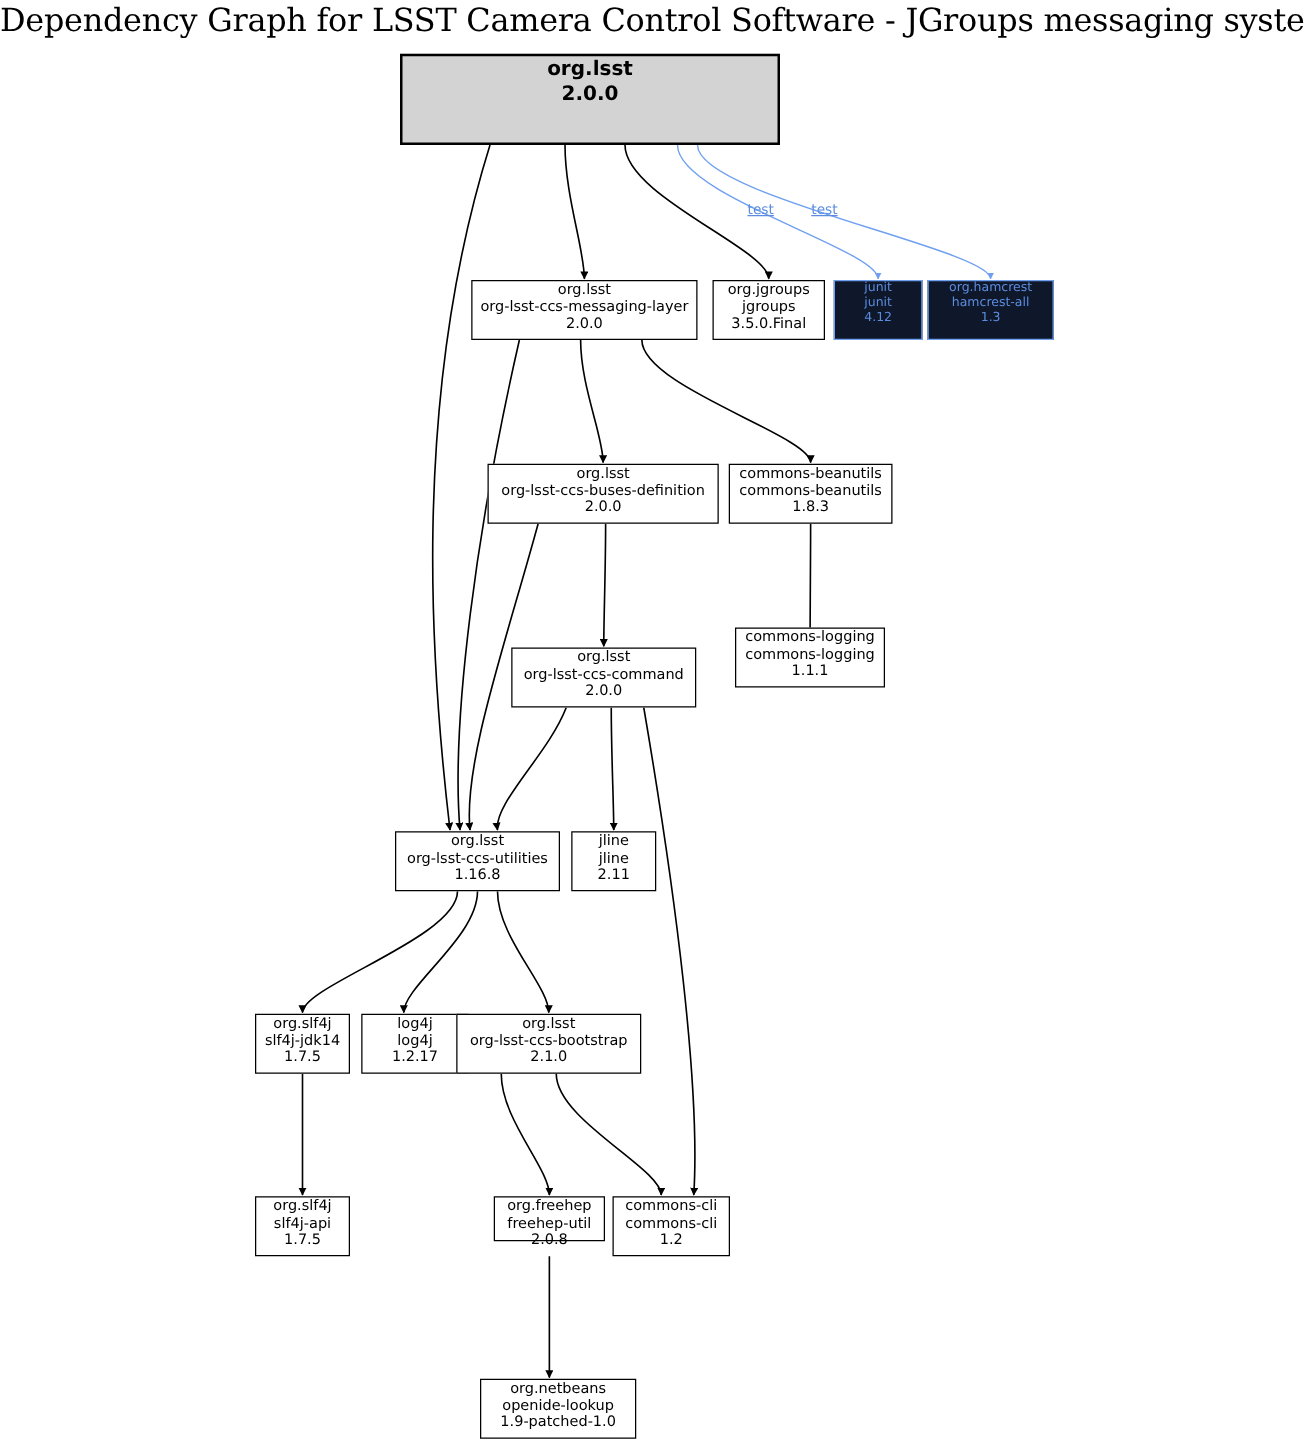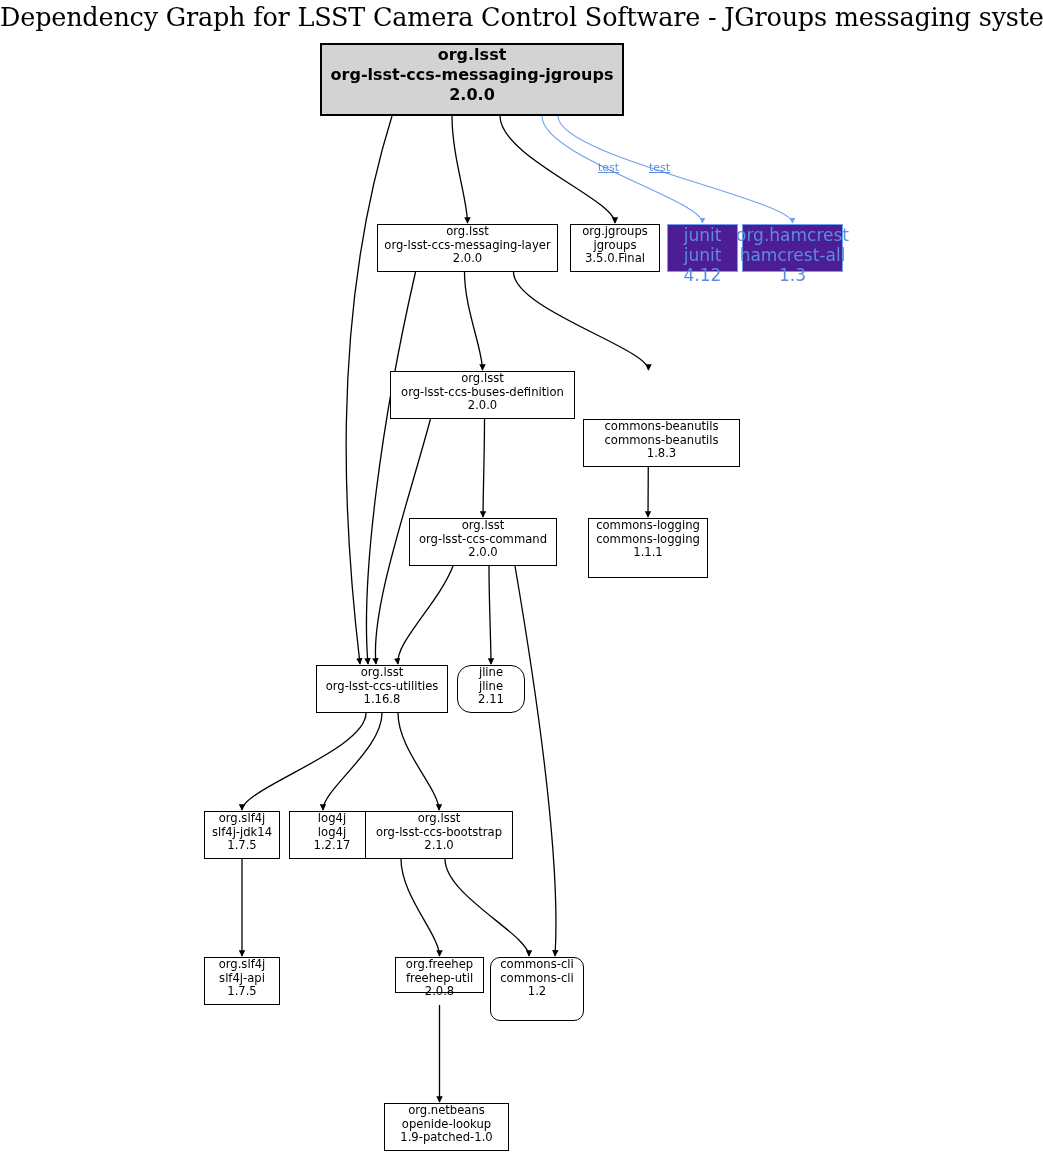--- a/index.html
+++ b/index.html
@@ -59,24 +59,24 @@
     border: 2.4px solid #000000;
     font-size: 16px;
     font-weight: bold;
     line-height: 1.25;
   }
   .node.normal {
     font-size: 11.6px;
     color: #000000;
   }
   .node.test {
-    font-size: 17px;
+    font-size: 10px;
     border: 1.5px solid #6fa0ef;
     color: #5b8cdf;
-    background: #4c1d95;
+    background: #0f172a;
   }
   .edge-label {
     position: absolute;
     font-size: 11px;
     color: #5b8cdf;
     font-family: "DejaVu Sans", sans-serif;
     white-space: nowrap;
     text-decoration: underline;
   }
 </style>
@@ -117,21 +117,20 @@
         <path d="M 242 859 C 242 895.86, 242 934.66, 242 956" fill="none" stroke="#000000" stroke-width="1.3" marker-end="url(#arrow-black)"></path>
         <path d="M 401 859 C 401 895.86, 439.5 934.66, 439.5 956" fill="none" stroke="#000000" stroke-width="1.3" marker-end="url(#arrow-black)"></path>
         <path d="M 445 859 C 445 895.86, 529 934.66, 529 956" fill="none" stroke="#000000" stroke-width="1.3" marker-end="url(#arrow-black)"></path>
         <path d="M 439.5 1005 C 439.5 1041.86, 439.5 1080.66, 439.5 1102" fill="none" stroke="#000000" stroke-width="1.3" marker-end="url(#arrow-black)"></path>
       </g>
   </svg>
 
   <div id="nodes-layer">
       <div class="node root" style="left: 320px; top: 43px; width: 304px; height: 73px;">
         <span class="ln">org.lsst</span>
-        <span class="ln">org-lsst-ccs-messaging-jgroups</span>
         <span class="ln">2.0.0</span>
       </div>
       <div class="node normal" style="left: 377px; top: 224px; width: 181px; height: 48px;">
         <span class="ln">org.lsst</span>
         <span class="ln">org-lsst-ccs-messaging-layer</span>
         <span class="ln">2.0.0</span>
       </div>
       <div class="node normal" style="left: 570px; top: 224px; width: 90px; height: 48px;">
         <span class="ln">org.jgroups</span>
         <span class="ln">jgroups</span>
@@ -145,41 +144,41 @@
       <div class="node test" style="left: 742px; top: 224px; width: 101px; height: 48px;">
         <span class="ln">org.hamcrest</span>
         <span class="ln">hamcrest-all</span>
         <span class="ln">1.3</span>
       </div>
       <div class="node normal" style="left: 390px; top: 371px; width: 185px; height: 48px;">
         <span class="ln">org.lsst</span>
         <span class="ln">org-lsst-ccs-buses-definition</span>
         <span class="ln">2.0.0</span>
       </div>
-      <div class="node normal" style="left: 583px; top: 371px; width: 157px; height: 48px; margin-top: 48px;">
+      <div class="node normal" style="left: 583px; top: 371px; width: 131px; height: 48px;">
         <span class="ln">commons-beanutils</span>
         <span class="ln">commons-beanutils</span>
         <span class="ln">1.8.3</span>
       </div>
       <div class="node normal" style="left: 409px; top: 518px; width: 148px; height: 48px;">
         <span class="ln">org.lsst</span>
         <span class="ln">org-lsst-ccs-command</span>
         <span class="ln">2.0.0</span>
       </div>
-      <div class="node normal" style="left: 588px; top: 518px; width: 120px; height: 60px;">
+      <div class="node normal" style="left: 588px; top: 502px; width: 120px; height: 48px;">
         <span class="ln">commons-logging</span>
         <span class="ln">commons-logging</span>
         <span class="ln">1.1.1</span>
       </div>
       <div class="node normal" style="left: 316px; top: 665px; width: 132px; height: 48px;">
         <span class="ln">org.lsst</span>
         <span class="ln">org-lsst-ccs-utilities</span>
         <span class="ln">1.16.8</span>
       </div>
-      <div class="node normal" style="left: 457px; top: 665px; width: 68px; height: 48px; border-radius: 14px;">
+      <div class="node normal" style="left: 457px; top: 665px; width: 68px; height: 48px;">
         <span class="ln">jline</span>
         <span class="ln">jline</span>
         <span class="ln">2.11</span>
       </div>
       <div class="node normal" style="left: 204px; top: 811px; width: 76px; height: 48px;">
         <span class="ln">org.slf4j</span>
         <span class="ln">slf4j-jdk14</span>
         <span class="ln">1.7.5</span>
       </div>
       <div class="node normal" style="left: 289px; top: 811px; width: 86px; height: 48px;">
@@ -195,21 +194,21 @@
       <div class="node normal" style="left: 204px; top: 957px; width: 76px; height: 48px;">
         <span class="ln">org.slf4j</span>
         <span class="ln">slf4j-api</span>
         <span class="ln">1.7.5</span>
       </div>
       <div class="node normal" style="left: 395px; top: 957px; width: 89px; height: 36px;">
         <span class="ln">org.freehep</span>
         <span class="ln">freehep-util</span>
         <span class="ln">2.0.8</span>
       </div>
-      <div class="node normal" style="left: 490px; top: 957px; width: 94px; height: 64px; border-radius: 10px;">
+      <div class="node normal" style="left: 490px; top: 957px; width: 94px; height: 48px;">
         <span class="ln">commons-cli</span>
         <span class="ln">commons-cli</span>
         <span class="ln">1.2</span>
       </div>
       <div class="node normal" style="left: 384px; top: 1103px; width: 125px; height: 48px;">
         <span class="ln">org.netbeans</span>
         <span class="ln">openide-lookup</span>
         <span class="ln">1.9-patched-1.0</span>
       </div>
     </div>

